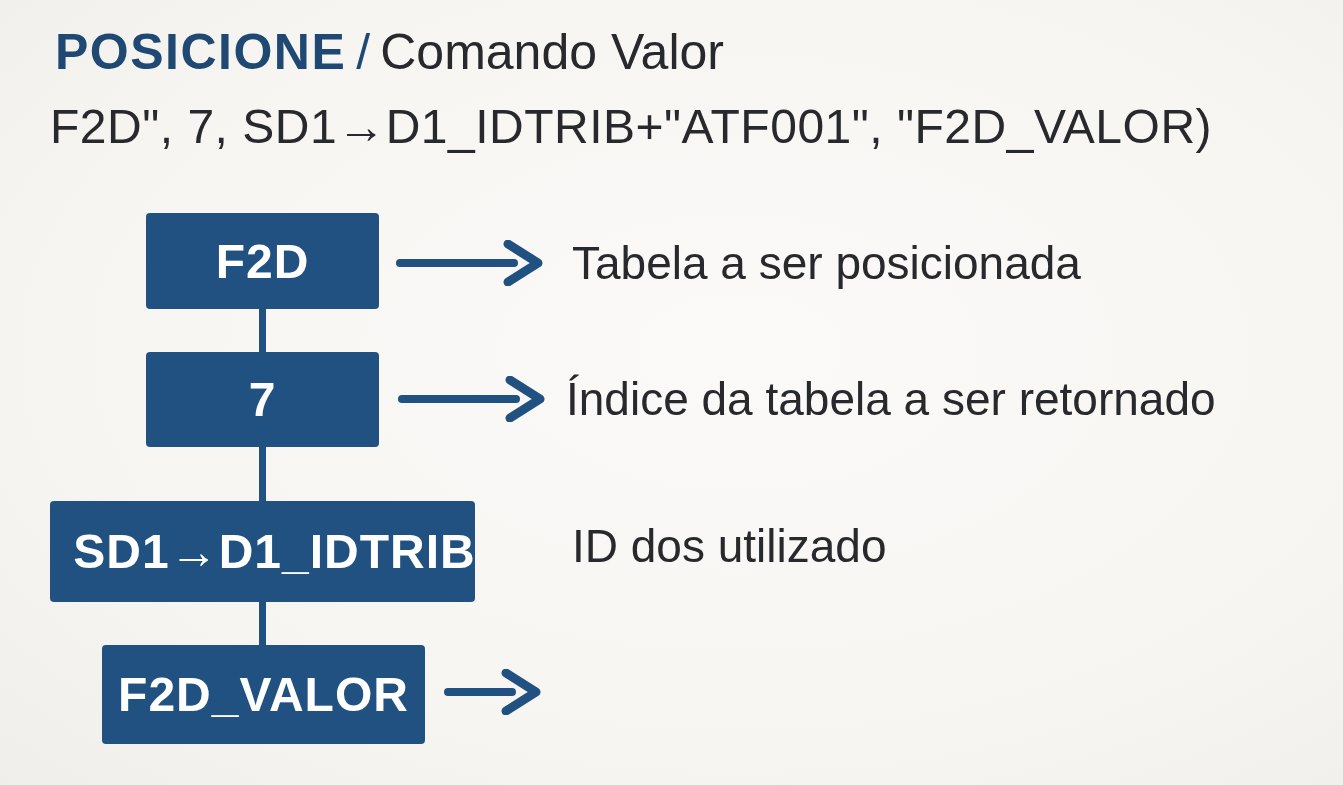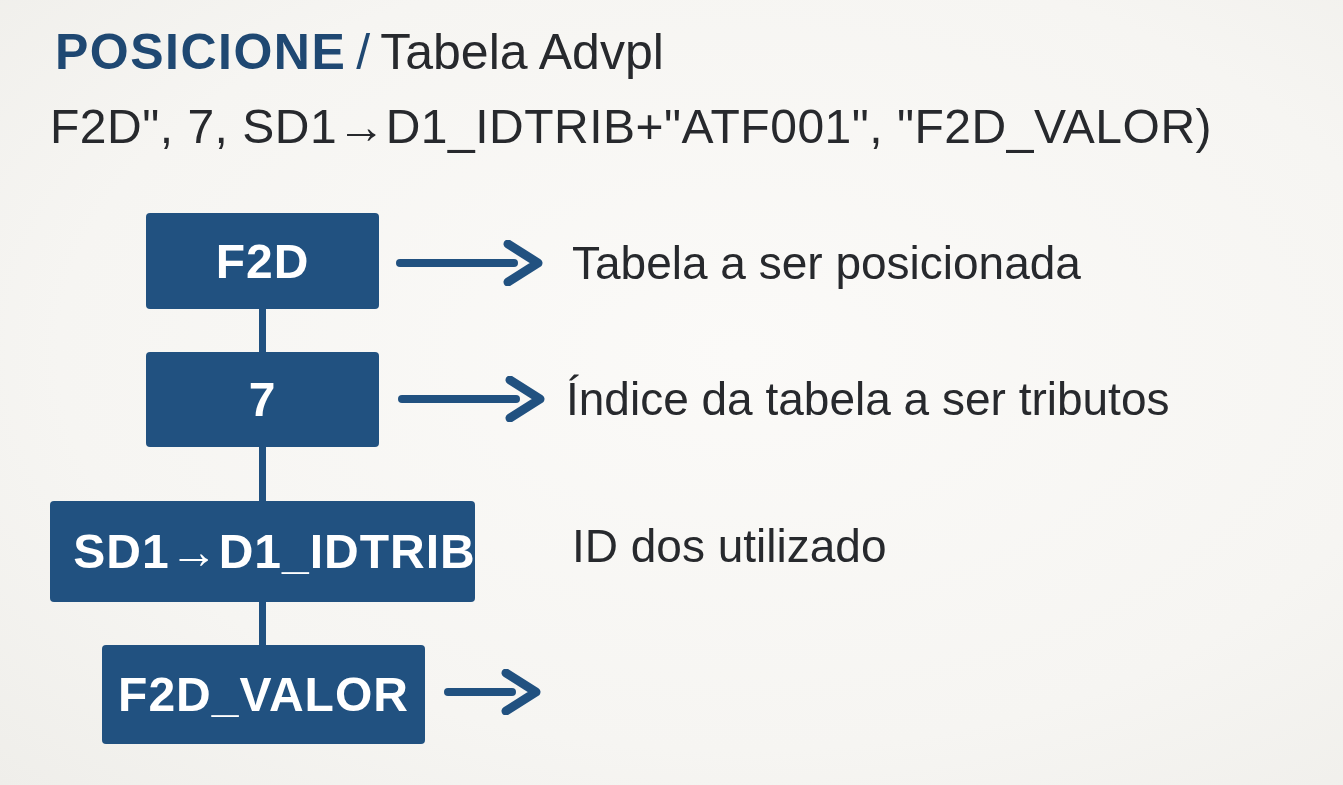--- a/index.html
+++ b/index.html
@@ -66,21 +66,21 @@
   .desc-4{left:572px;top:665px;}
   svg{display:block;}
 </style>
 </head>
 <body>
 
 <div class="page">
 
   <div class="header">
     <div class="title-line">
-      <span class="title-primary">POSICIONE</span><span class="title-sep">/</span><span class="title-secondary">Tabela Advpl</span>
+      <span class="title-primary">POSICIONE</span><span class="title-sep">/</span><span class="title-secondary">Comando Valor</span>
     </div>
     <div class="code-line">F2D", 7, SD1→D1_IDTRIB+"ATF001", "F2D_VALOR)</div>
   </div>
 
   <div class="diagram">
 
     <div class="connector"></div>
 
     <div class="param-box box-1">
       <span>F2D</span>
@@ -108,17 +108,17 @@
       </svg>
     </span>
     <span class="arrow arrow-4">
       <svg width="100" height="46" viewBox="0 0 100 46">
         <line x1="4" y1="23" x2="68" y2="23" stroke="#215180" stroke-width="8" stroke-linecap="round"></line>
         <polyline points="62,4 92,23 62,42" fill="none" stroke="#215180" stroke-width="9" stroke-linecap="round" stroke-linejoin="round"></polyline>
       </svg>
     </span>
 
     <div class="desc desc-1">Tabela a ser posicionada</div>
-    <div class="desc desc-2">Índice da tabela a ser tributos</div>
+    <div class="desc desc-2">Índice da tabela a ser retornado</div>
     <div class="desc desc-3">ID dos utilizado</div>
 
   </div>
 </div>
 
 </body></html>

